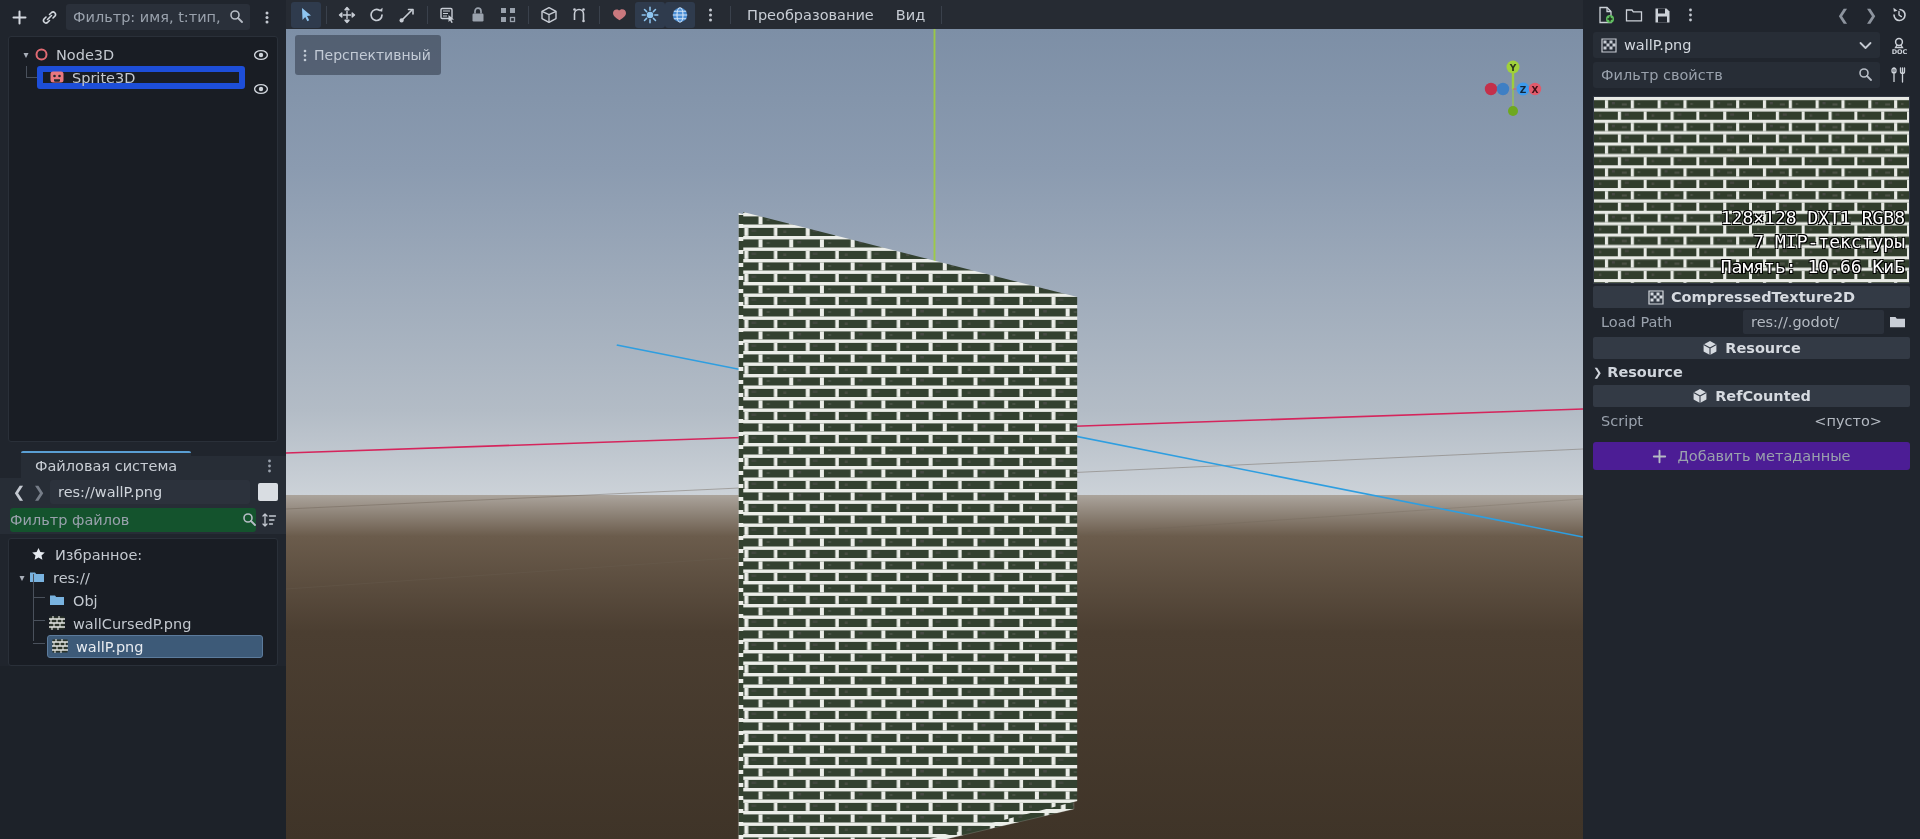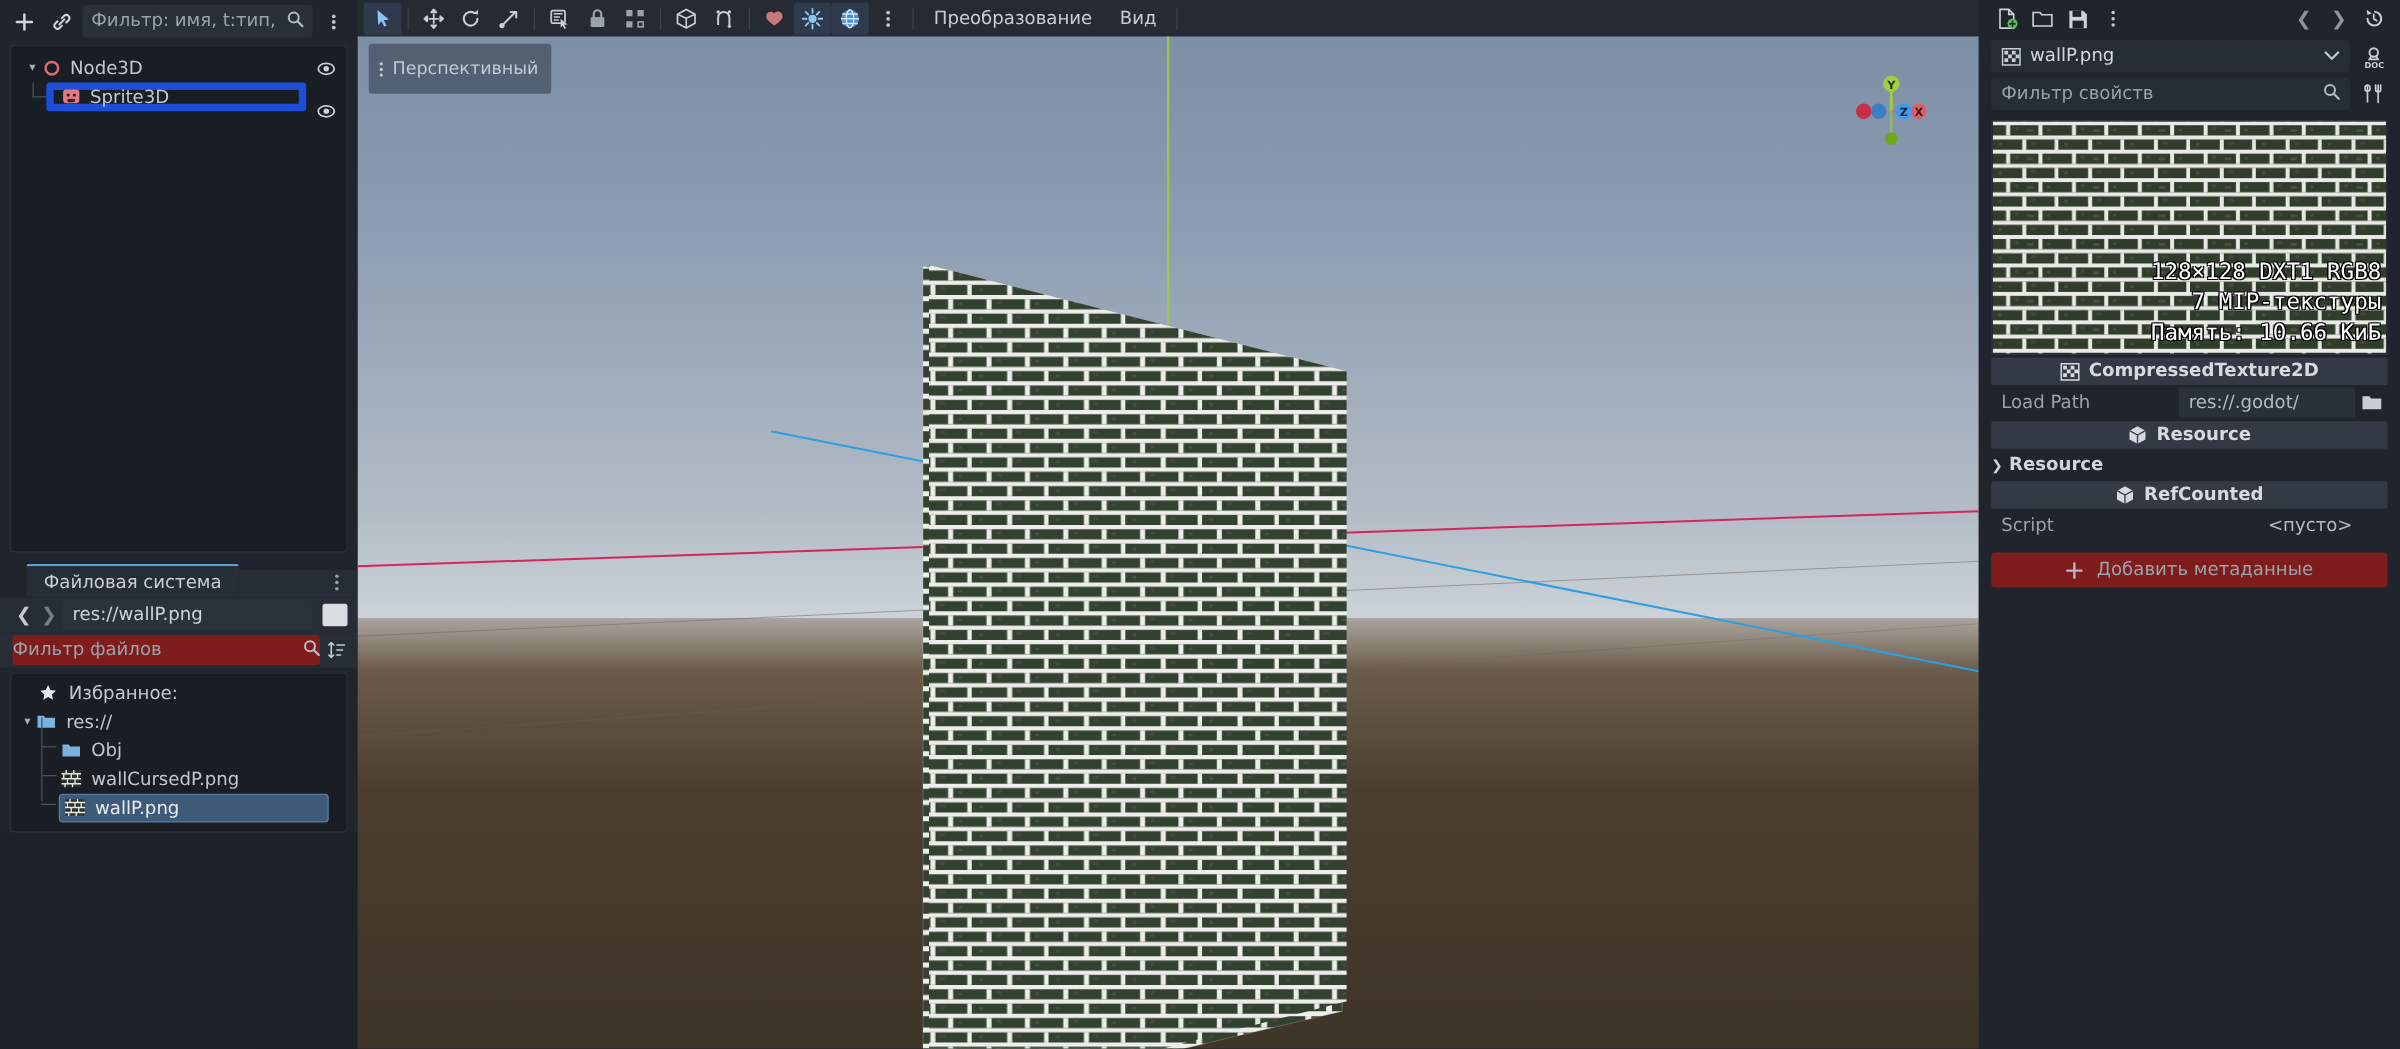--- a/index.html
+++ b/index.html
@@ -95,21 +95,21 @@
     flex: 1; height: 24px; background: #2c323c; border-radius: 3px;
     display: flex; align-items: center; padding: 0 8px;
     color: #cfd4db; font-size: 14.5px;
   }
   .path-btn { width: 20px; height: 18px; background: #d9dde2; border-radius: 2px; margin-left: 6px; }
   .fs-filter-row {
     height: 28px; display: flex; align-items: center; gap: 4px;
     padding: 0 8px 0 10px; background: #272d36;
   }
   .fs-filter {
-    flex: 1; height: 24px; background: #7f1d1d; border-radius: 3px;
+    flex: 1; height: 24px; background: #14532d; border-radius: 3px;
     display: flex; align-items: center; color: #99a1ac; font-size: 14.5px; gap: 48px;
   }
   .fs-filter .ftext { flex: 1; }
   .fs-tree {
     margin: 4px 8px 0 8px; background: #191d24; border: 1px solid #2a3039;
     border-radius: 3px; flex: 1; min-height: 0; padding-top: 4px;
     position: relative;
   }
   .fs-row {
     height: 23px; display: flex; align-items: center; font-size: 14.5px;
@@ -219,21 +219,21 @@
     display: flex; align-items: center; padding: 0 8px; color: #b4bac2;
     font-size: 14.5px;
   }
   .prop-val.plain { background: transparent; justify-content: flex-end; padding-right: 28px; }
   .folder-sm { width: 26px; height: 24px; display: flex; align-items: center; justify-content: center; color: #c9ced6; }
   .group-row {
     margin: 2px 10px 0 10px; height: 22px; display: flex; align-items: center;
     gap: 5px; font-size: 14.5px; font-weight: bold; color: #d0d5dc;
   }
   .addmeta {
-    margin: 8px 10px 0 10px; height: 28px; background: #7f1d1d;
+    margin: 8px 10px 0 10px; height: 28px; background: #4c1d95;
     border-radius: 3px; display: flex; align-items: center;
     justify-content: center; gap: 10px; color: #9aa2ad; font-size: 14.5px;
   }
 </style>
 </head>
 <body>
 
 <div class="app">
 
   <div class="left-dock">

